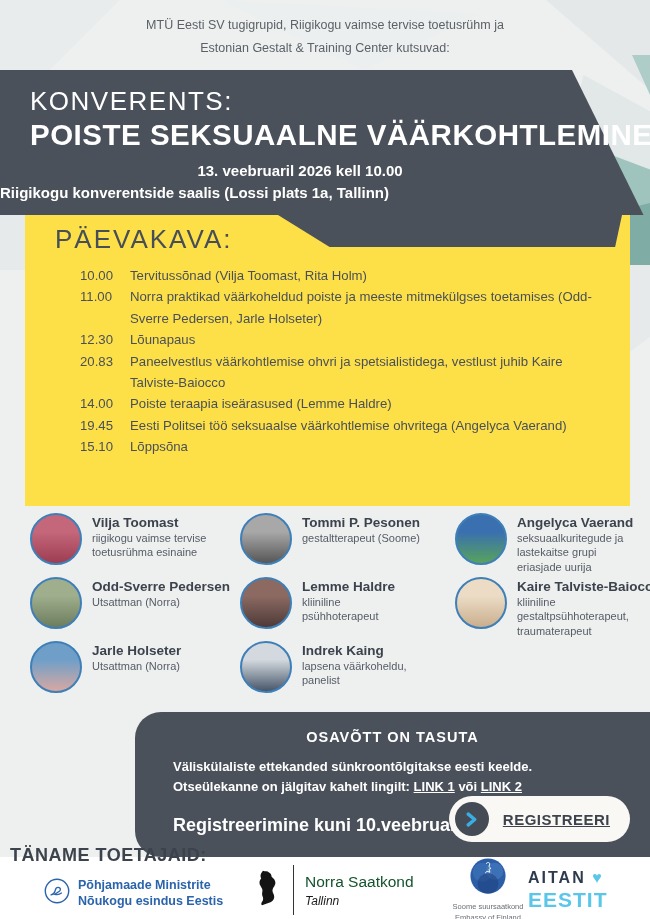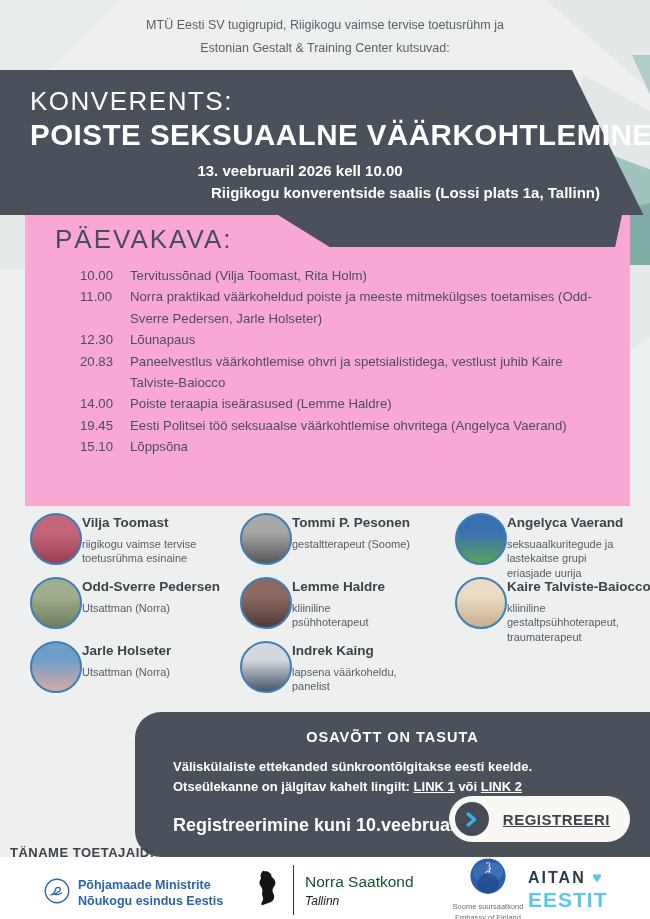--- a/index.html
+++ b/index.html
@@ -11,61 +11,61 @@
   .invite{position:absolute;top:14px;left:0;width:100%;text-align:center;
     font-size:12.5px;line-height:1.85;color:#5b6167;z-index:1;}
   .header-block{position:absolute;top:70px;left:0;width:650px;height:145px;
     background:#4b515a;clip-path:polygon(0 0,88% 0,99% 100%,0 100%);z-index:1;}
   .header-band{position:absolute;top:215px;left:278px;width:344px;height:32px;
     background:#4b515a;clip-path:polygon(0 0,100% 0,98% 100%,15% 100%);z-index:3;}
   .header-content{position:absolute;top:70px;left:0;width:650px;height:145px;z-index:2;color:#fff;}
   .kicker{position:absolute;left:30px;top:16px;font-size:26px;letter-spacing:1.5px;font-weight:400;}
   .title{position:absolute;left:30px;top:48px;font-size:29.5px;font-weight:700;letter-spacing:.5px;white-space:nowrap;}
   .dateline{position:absolute;left:0;top:92px;width:600px;text-align:center;font-size:15px;font-weight:700;}
-  .venueline{position:absolute;left:0;top:114px;width:600px;text-align:right;font-size:15px;font-weight:700;}
+  .venueline{position:absolute;left:0;top:114px;width:600px;text-align:left;font-size:15px;font-weight:700;}
 
   
   .card{position:absolute;left:25px;top:215px;width:605px;height:291px;
-    background:#f9a8d4;z-index:2;box-shadow:0 0 0 rgba(0,0,0,0);}
+    background:#fde047;z-index:2;box-shadow:0 0 0 rgba(0,0,0,0);}
   .agenda-heading{position:absolute;left:30px;top:9px;font-size:26px;letter-spacing:2px;
     color:#474e57;font-weight:400;}
   .agenda-list{position:absolute;left:55px;top:50px;width:520px;}
   .agenda-row{display:grid;grid-template-columns:50px 1fr;column-gap:0;
     font-size:13.2px;line-height:1.62;color:#4a505a;}
   .agenda-time{white-space:nowrap;}
 
   
   .speakers{position:absolute;left:30px;top:513px;width:602px;z-index:2;
     display:grid;grid-template-columns:210px 215px 177px;grid-auto-rows:64px;row-gap:0;}
-  .speaker{display:flex;align-items:flex-start;}
+  .speaker{display:flex;gap:10px;align-items:flex-start;}
   .avatar{flex:0 0 auto;width:48px;height:48px;border-radius:50%;
     border:2px solid #3f7fb7;box-sizing:content-box;}
   .spk-name{font-size:13.5px;font-weight:700;color:#3c434c;white-space:nowrap;padding-top:2px;}
-  .spk-role{font-size:11px;line-height:1.3;color:#565c64;margin-top:7px;}
+  .spk-role{font-size:11px;line-height:1.3;color:#565c64;margin-top:1px;}
   .col1 .spk-role{max-width:150px;} .col2 .spk-role{max-width:155px;} .col3 .spk-role{max-width:118px;}
 
   
   .reg-panel{position:absolute;left:135px;top:712px;width:515px;height:145px;
     background:#4b515a;border-radius:26px 0 0 26px;z-index:2;color:#fff;}
   .reg-heading{position:absolute;top:17px;left:0;width:100%;text-align:center;
     font-size:14.5px;font-weight:700;letter-spacing:1px;}
   .reg-lines{position:absolute;left:38px;top:45px;font-size:13px;font-weight:700;line-height:1.5;}
   .reg-link{color:#fff;text-decoration:underline;}
   .reg-deadline{position:absolute;left:38px;top:103px;font-size:18px;font-weight:700;}
   .reg-button{position:absolute;right:20px;top:84px;height:46px;min-width:168px;
     background:#faf8f5;border-radius:24px;display:flex;align-items:center;gap:14px;
     padding:0 20px 0 6px;box-sizing:border-box;cursor:pointer;}
   .reg-btn-circle{width:34px;height:34px;border-radius:50%;background:#454b54;
     display:flex;align-items:center;justify-content:center;}
   .reg-btn-label{font-size:15px;font-weight:700;color:#3d434c;letter-spacing:.5px;
     text-decoration:underline;}
 
   
   .footer{position:absolute;left:0;top:857px;width:650px;height:62px;background:#ffffff;z-index:2;}
-  .footer-heading{position:absolute;left:10px;top:-12px;font-size:13px;font-weight:700;
+  .footer-heading{position:absolute;left:10px;top:-12px;font-size:18px;font-weight:700;
     color:#3c434c;letter-spacing:.5px;}
   .nordic{position:absolute;left:44px;top:20px;display:flex;gap:8px;align-items:center;}
   .nordic-text{font-size:12.5px;font-weight:700;color:#2b64ab;line-height:1.3;}
   .norway{position:absolute;left:256px;top:8px;display:flex;align-items:center;}
   .norway-divider{width:1px;height:50px;background:#333;margin:0 11px;}
   .norway-name{font-size:15.5px;color:#14532d;}
   .norway-city{font-size:12px;font-style:italic;color:#1a1a1a;margin-top:3px;}
   .finland{position:absolute;left:428px;top:0px;width:120px;text-align:center;}
   .finland-text{font-size:7.5px;color:#6a6f76;line-height:1.5;margin-top:2px;}
   .aitan{position:absolute;left:528px;top:12px;}

